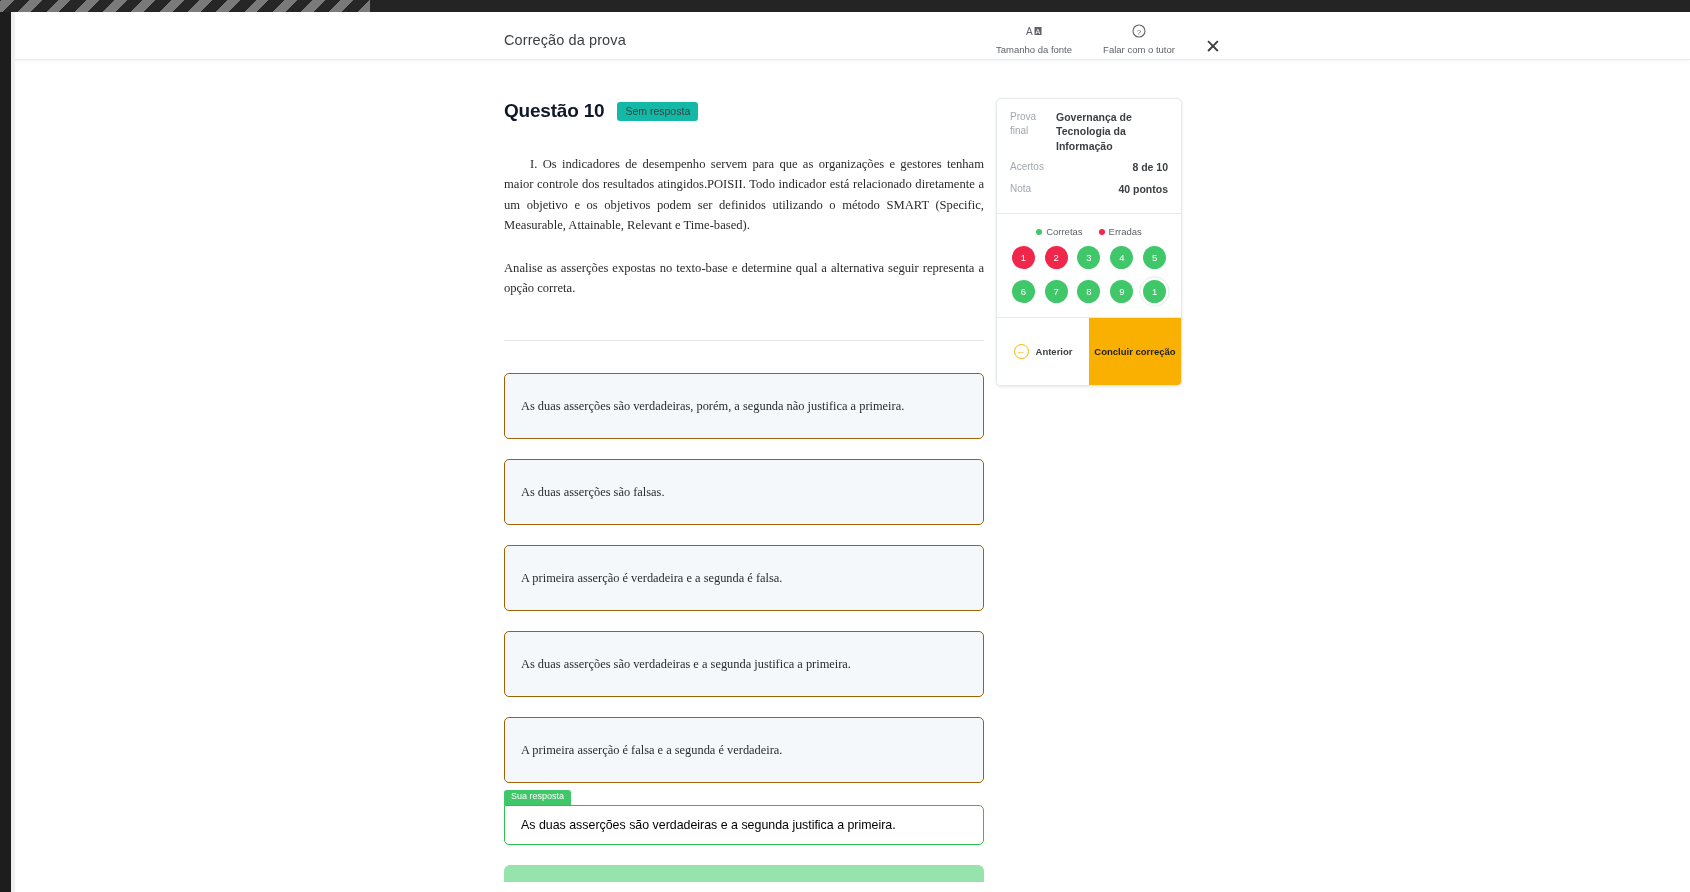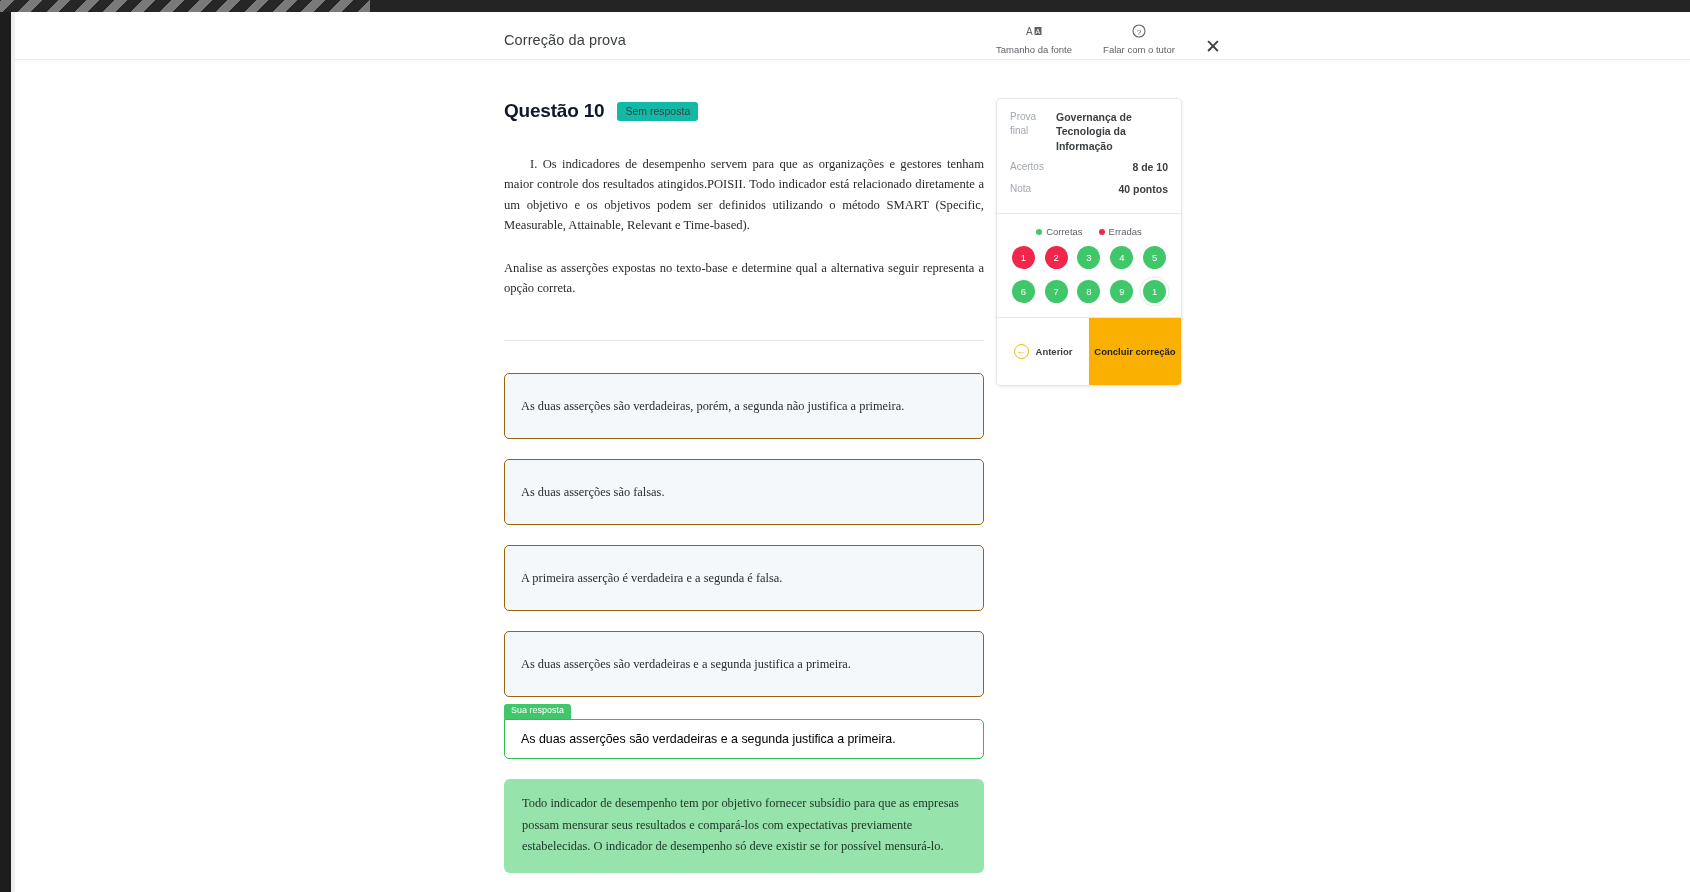--- a/index.html
+++ b/index.html
@@ -377,20 +377,23 @@
             <span class="opt-text">As duas asserções são verdadeiras, porém, a segunda não justifica a primeira.</span>
           </div>
           <div class="option">
             <span class="opt-text">As duas asserções são falsas.</span>
           </div>
           <div class="option">
             <span class="opt-text">A primeira asserção é verdadeira e a segunda é falsa.</span>
           </div>
           <div class="option">
             <span class="opt-text">As duas asserções são verdadeiras e a segunda justifica a primeira.</span>
+          </div>
+          <div class="option">
+            <span class="opt-text">A primeira asserção é falsa e a segunda é verdadeira.</span>
           </div>
         </div>
 
       <div id="user-answer-wrap">
         <div id="user-answer-badge">Sua resposta</div>
         <div id="user-answer">
           <span class="opt-text">As duas asserções são verdadeiras e a segunda justifica a primeira.</span>
         </div>
       </div>
 

